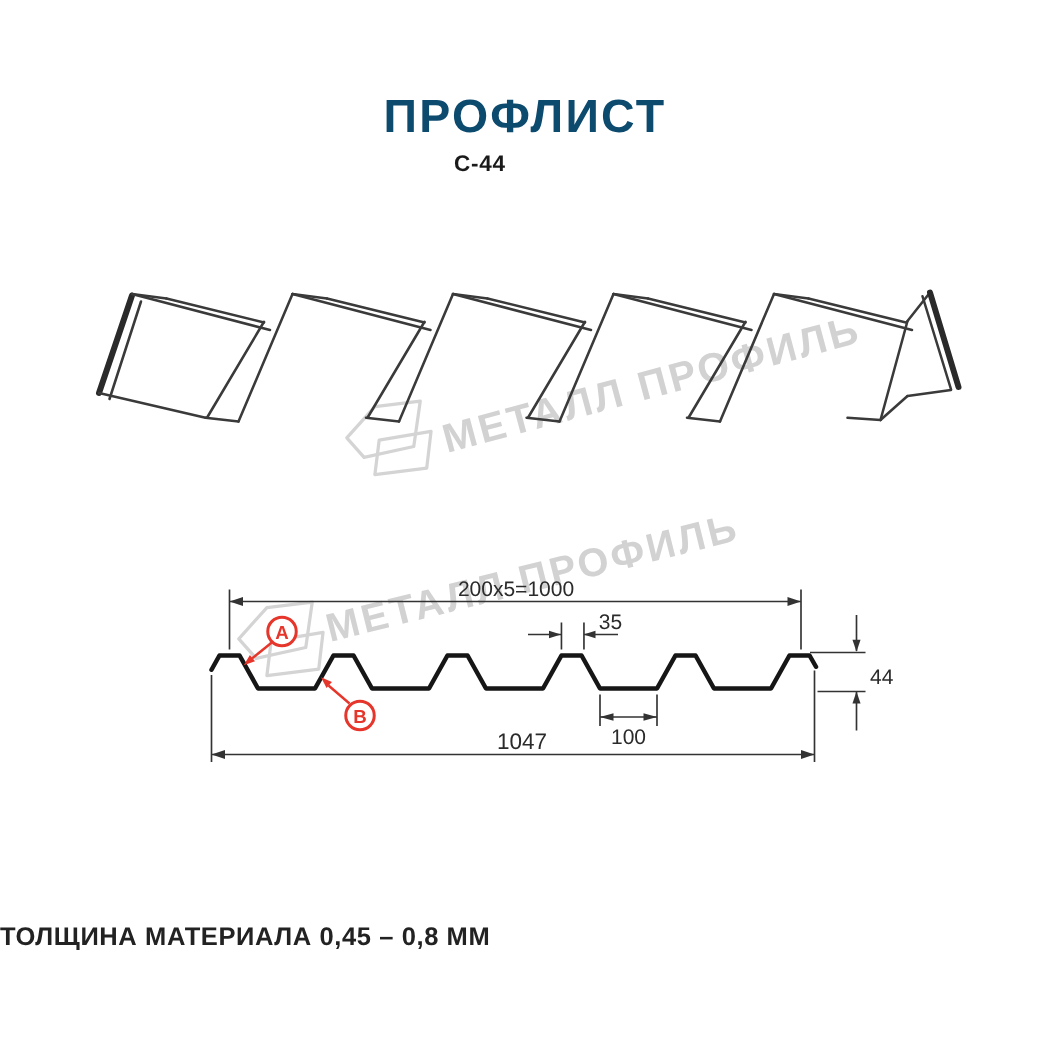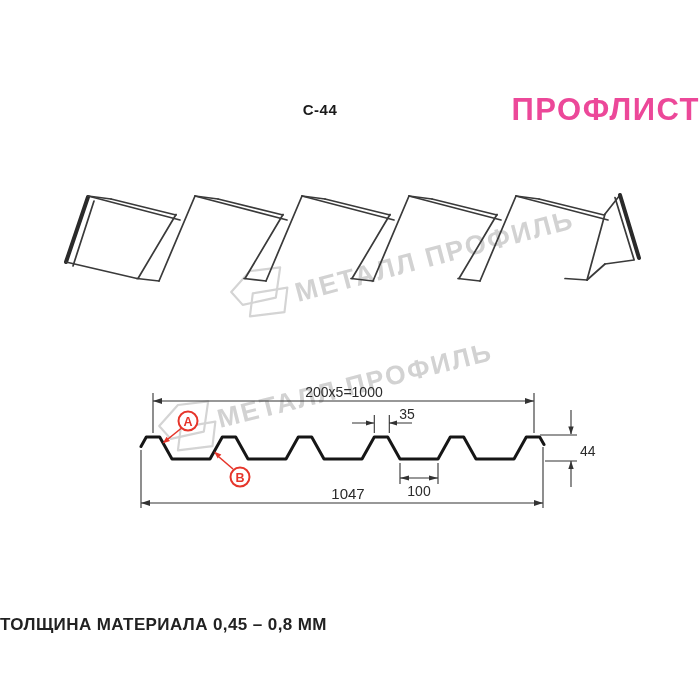--- a/index.html
+++ b/index.html
@@ -1,22 +1,22 @@
 <!DOCTYPE html>
 <html><head>
 <meta charset="utf-8">
 <style>
   html,body{margin:0;padding:0;}
   body{
     width:700px;height:700px;position:relative;background:#ffffff;overflow:hidden;
     font-family:"Liberation Sans", sans-serif;
   }
   .page-title{
-    position:absolute;top:60px;left:0;width:700px;text-align:right;
-    font-size:31px;font-weight:bold;letter-spacing:1.5px;color:#ec4899;margin-top:32px;
+    position:absolute;top:60px;left:0;width:700px;text-align:center;
+    font-size:31px;font-weight:bold;letter-spacing:1.5px;color:#0c4a6e;
   }
   .page-subtitle{
     position:absolute;top:101px;left:0;width:640px;text-align:center;
     font-size:15px;font-weight:bold;letter-spacing:0.5px;color:#1a1a1a;
   }
   .footer-note{
     position:absolute;top:615px;left:0;width:700px;text-align:left;
     font-size:17px;font-weight:bold;letter-spacing:0.4px;color:#222222;
   }
   svg.scene{position:absolute;left:0;top:0;}

